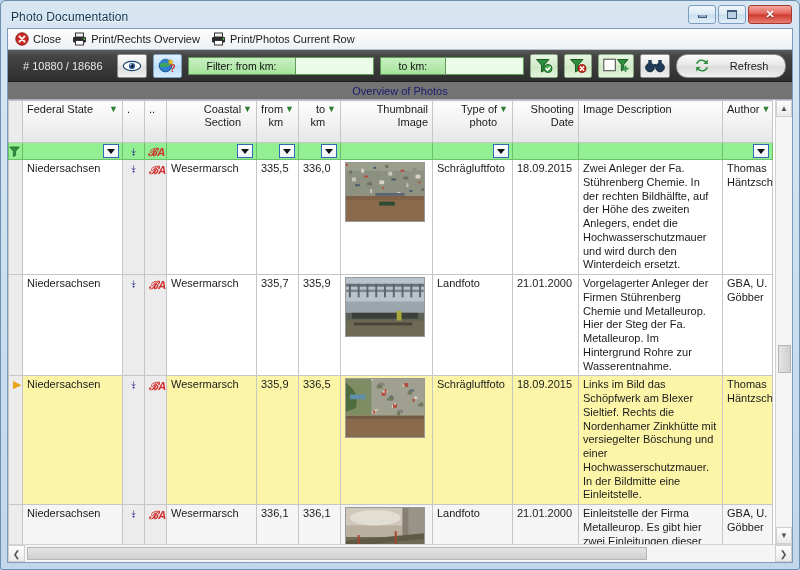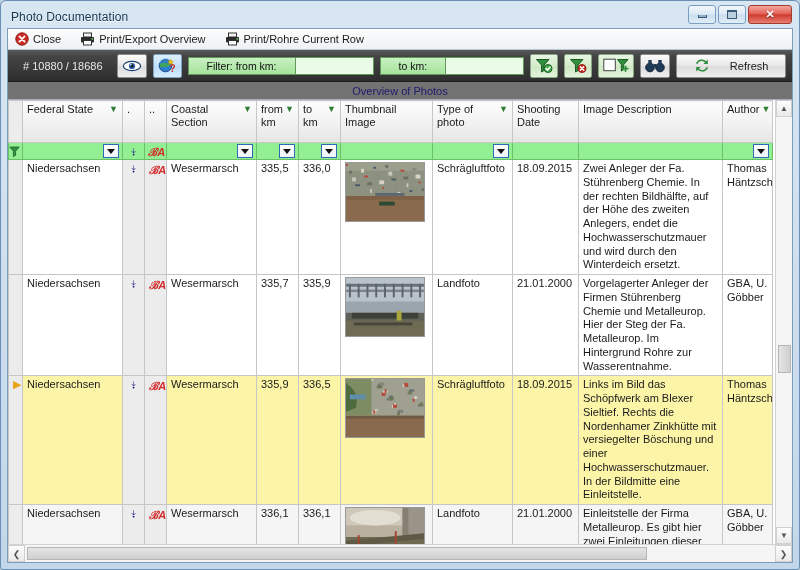--- a/index.html
+++ b/index.html
@@ -64,21 +64,21 @@
     display: flex; flex-direction: column;
     overflow: hidden;
   }
 
   
   #menubar {
     flex: 0 0 21px;
     background: linear-gradient(180deg,#fdfdfd 0%,#eef1f5 100%);
     border-bottom: 1px solid #b9c4d0;
     display: flex; align-items: center;
-    padding-left: 5px; gap: 12px;
+    padding-left: 5px; gap: 4px;
   }
   .menuitem {
     display: flex; align-items: center; gap: 4px;
     padding: 1px 5px 1px 2px;
     font-size: 11px; color: #1a1a1a;
     height: 17px;
   }
 
   
   #toolbar {
@@ -92,21 +92,21 @@
   .tbtn {
     height: 24px; min-width: 28px;
     border: 1px solid #8d8d8d;
     background: linear-gradient(180deg,#fbfbfb 0%,#e7e7e7 48%,#dcdcdc 52%,#efefef 100%);
     border-radius: 2px;
     display: flex; align-items: center; justify-content: center;
     padding: 0 4px;
   }
   .tbtn.green { background: linear-gradient(180deg,#e8f6e3 0%,#d4ecca 50%,#cde8c2 52%,#e4f4de 100%); border-color:#8ba884;}
   .tbtn.blue  { background: linear-gradient(180deg,#dcefff 0%,#c3e2fb 50%,#b9dcf9 52%,#d7edff 100%); border-color:#7fa3c0;}
-  .tbtn.wide  { min-width: 110px; gap: 20px; font-size: 11px; color:#202020; }
+  .tbtn.wide  { min-width: 110px; gap: 20px; font-size: 11px; color:#202020;border-radius:11px; }
 
   .flabel {
     background: linear-gradient(180deg,#c8f0c2 0%,#a6e39c 100%);
     border: 1px solid #5f9b57;
     height: 18px; display:flex; align-items:center; justify-content:center;
     padding: 0 18px; font-size: 10.5px; color:#101010; white-space:nowrap;
   }
   .finput {
     background: #eafbe8;
     border: 1px solid #5f9b57; border-left: none;
@@ -133,21 +133,21 @@
     vertical-align: top;
     font-size: 11px;
     color: #1a1a1a;
     padding: 2px 4px;
     overflow: hidden;
   }
   thead th {
     background: linear-gradient(180deg,#fdfdfd 0%,#f0f0f0 60%,#e6e6e6 100%);
     border: 1px solid #b4b4b4;
     vertical-align: top;
-    text-align: left;
+    text-align: right;
     font-weight: normal;
     height: 42px;
     position: relative;
     padding: 3px 4px;
   }
   thead th .hdr { display:flex; justify-content: space-between; align-items: flex-start; gap:2px; line-height:1.15;}
   .funnel { color: #2e7d32; font-size: 9px; flex: 0 0 auto; margin-top:1px; }
   tr.filterrow td {
     background: #92ef92;
     border: 1px solid #6bbf6b;
@@ -238,32 +238,32 @@
       </div>
       <div class="menuitem">
         <span>
           <svg width="15" height="14" viewBox="0 0 15 14">
               <rect x="3.5" y="1" width="8" height="4" fill="#f2f2f2" stroke="#333"></rect>
               <rect x="1" y="5" width="13" height="5.5" rx="1" fill="#2b2b2b"></rect>
               <rect x="3.5" y="8.5" width="8" height="4.5" fill="#fff" stroke="#333"></rect>
               <rect x="11.5" y="6.3" width="1.6" height="1.4" fill="#6fe06f"></rect>
             </svg>
         </span>
-        <span>Print/Export Overview</span>
+        <span>Print/Rechts Overview</span>
       </div>
       <div class="menuitem">
         <span>
           <svg width="15" height="14" viewBox="0 0 15 14">
               <rect x="3.5" y="1" width="8" height="4" fill="#f2f2f2" stroke="#333"></rect>
               <rect x="1" y="5" width="13" height="5.5" rx="1" fill="#2b2b2b"></rect>
               <rect x="3.5" y="8.5" width="8" height="4.5" fill="#fff" stroke="#333"></rect>
               <rect x="11.5" y="6.3" width="1.6" height="1.4" fill="#6fe06f"></rect>
             </svg>
         </span>
-        <span>Print/Rohre Current Row</span>
+        <span>Print/Photos Current Row</span>
       </div>
     </div>
 
     <div id="toolbar">
       <span id="reccount"># 10880 / 18686</span>
 
       <div class="tbtn">
         <span>
           <svg width="20" height="14" viewBox="0 0 20 14">
               <ellipse cx="10" cy="7" rx="8.6" ry="4.6" fill="#fff" stroke="#1b3f6b" stroke-width="1.2"></ellipse>

